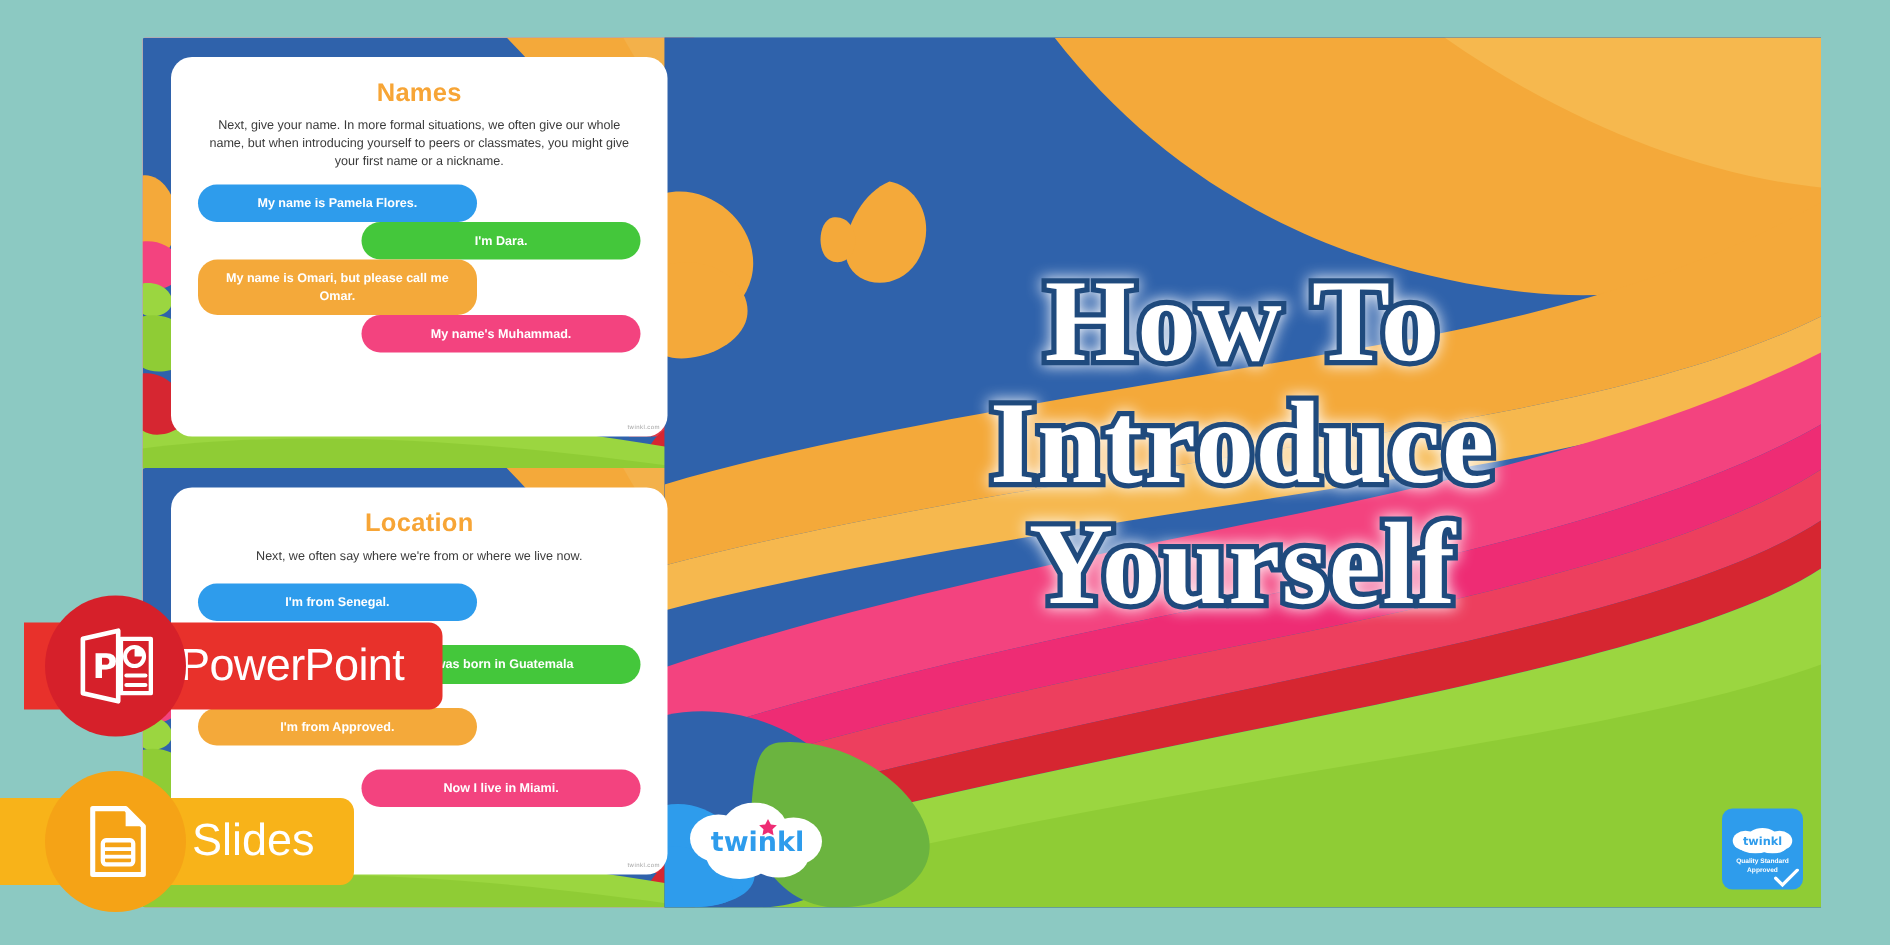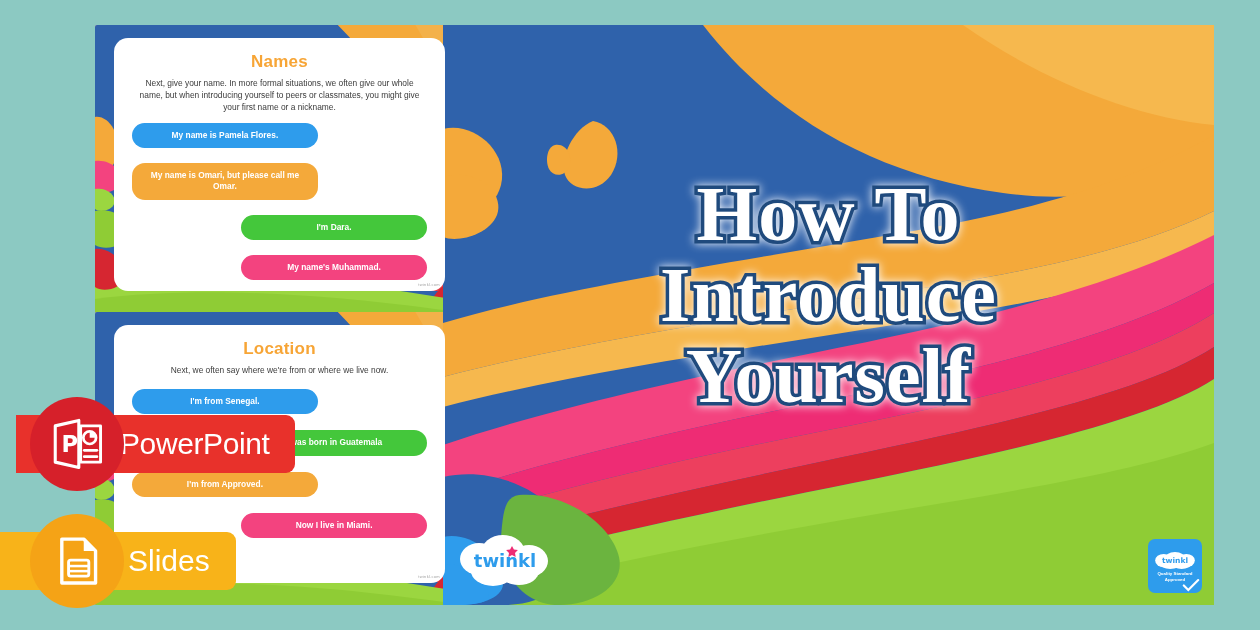--- a/index.html
+++ b/index.html
@@ -45,21 +45,21 @@
     letter-spacing: .2px;
     margin-bottom: 6px;
   }
   .slide-intro {
     text-align: center;
     color: #3b3b3b;
     font-size: 8.4px;
     line-height: 1.42;
     margin: 0 6px 9px;
   }
-  .bubbles { display: flex; flex-direction: column; gap: 15px; }
+  .bubbles { display: flex; flex-direction: column; gap: 0; }
   .bubble {
     border-radius: 13px;
     color: #ffffff;
     font-size: 8.4px;
     font-weight: bold;
     padding: 7px 10px;
     text-align: center;
     line-height: 1.35;
     position: relative;
   }
@@ -203,22 +203,22 @@
       <path d="M0 186 C18 182 36 194 34 208 C32 222 10 226 0 220 Z" fill="#8FCC35"></path>
       <path d="M0 224 C16 222 32 238 30 252 C28 264 8 268 0 262 Z" fill="#D62631"></path>
     </svg>
   </div>
 
   <div class="slide-card">
     <div class="slide-title">Names</div>
     <div class="slide-intro">Next, give your name. In more formal situations, we often give our whole name, but when introducing yourself to peers or classmates, you might give your first name or a nickname.</div>
     <div class="bubbles">
       <div class="bubble left b-blue" style="background: rgb(46, 156, 236);">My name is Pamela Flores.</div>
+      <div class="bubble right b-green" style="background: rgb(68, 199, 59);">I'm Dara.</div>
       <div class="bubble left b-orange" style="background: rgb(244, 169, 58);">My name is Omari, but please call me Omar.</div>
-      <div class="bubble right b-green" style="background: rgb(68, 199, 59);">I'm Dara.</div>
       <div class="bubble right b-pink" style="background: rgb(243, 67, 127);">My name's Muhammad.</div>
     </div>
   </div>
   <div class="thumb-watermark">twinkl.com</div>
 </div>
 
 <div class="thumb" id="thumb-location">
   <div class="thumb-bg">
     <svg viewBox="0 0 380 293" preserveAspectRatio="none">
       <rect width="380" height="293" fill="#2f62ab"></rect>

